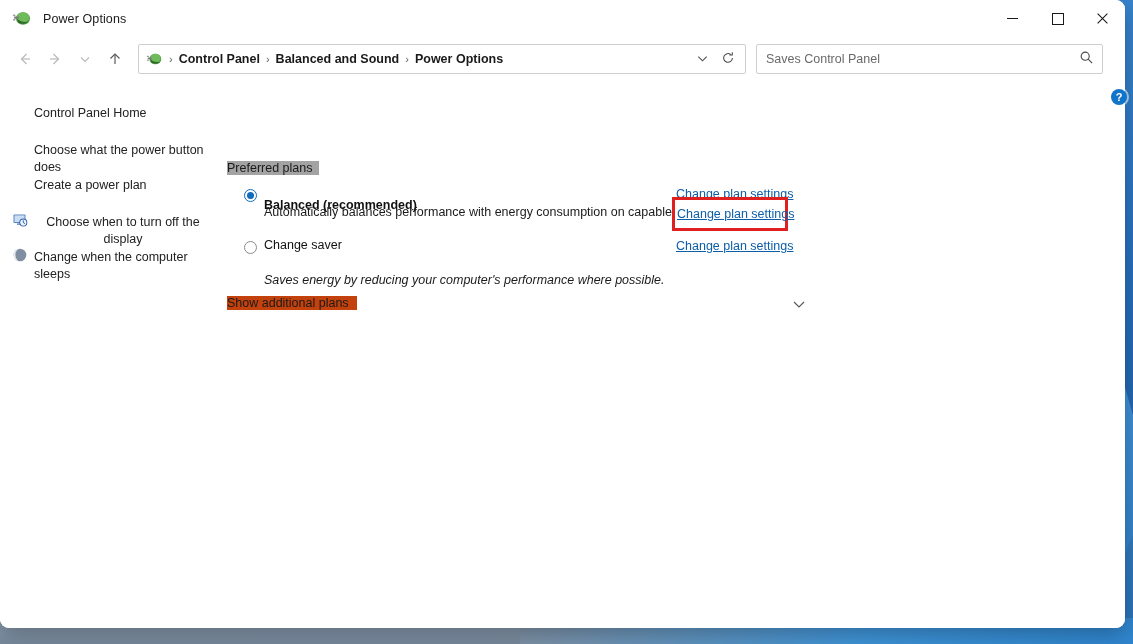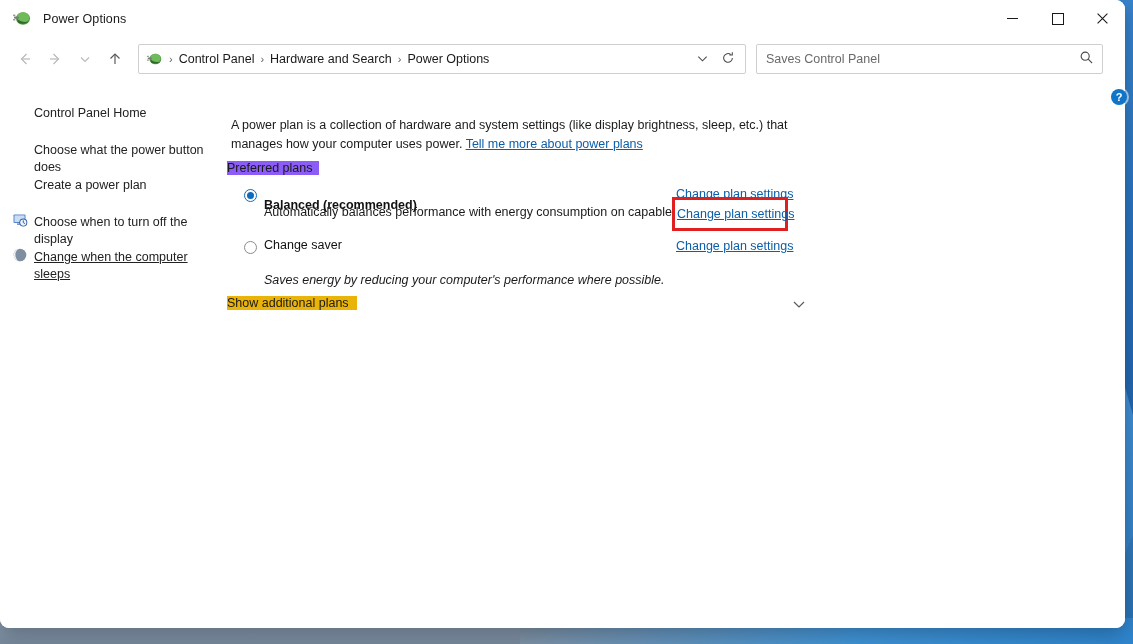--- a/index.html
+++ b/index.html
@@ -140,20 +140,21 @@
   .crumb-sep {
     color: #5d5d5d;
     font-size: 11px;
     margin: 0 6px;
     user-select: none;
   }
   .crumb {
     font-size: 12.5px;
     color: #1a1a1a;
     white-space: nowrap;
+    font-weight: bold;
   }
   #addressbar .ab-right {
     position: absolute;
     right: 4px; top: 0;
     height: 26px;
     display: flex;
     align-items: center;
   }
   .ab-icon-btn {
     width: 26px; height: 26px;
@@ -242,21 +243,21 @@
     position: absolute;
     left: 3px; top: 80px;
     width: 585px;
     height: 20px;
   }
   #pref-label {
     position: absolute;
     left: 0; top: 0;
     font-size: 12.5px;
     color: #1a1a1a;
-    background: #8b5cf6;
+    background: #a3a3a3;
     padding-right: 7px;
   }
   #pref-rule {
     position: absolute;
     left: 0; top: 9px;
     width: 585px;
     height: 1px;
     background: #d4d4d4;
     z-index: -1;
   }
@@ -328,21 +329,21 @@
     position: absolute;
     left: 0; top: 215px;
     width: 580px;
     height: 20px;
   }
   #addl-label {
     position: absolute;
     left: 3px; top: 0;
     font-size: 12.5px;
     color: #1a1a1a;
-    background: #eab308;
+    background: #c2410c;
     padding-right: 8px;
   }
   #addl-rule {
     position: absolute;
     left: 3px; top: 9px;
     width: 565px;
     height: 1px;
     background: #d4d4d4;
     z-index: -1;
   }
@@ -444,21 +445,21 @@
           <ellipse cx="11" cy="8.6" rx="6.2" ry="5.3" fill="#6fbb5c"></ellipse>
           <path d="M5 9.5 Q9 14 17 12.5 Q12 16.5 6 13.5 Z" fill="#2f6b27"></path>
           <rect x="2" y="7.5" width="5" height="2.2" rx="1" fill="#7a7a7a"></rect>
           <rect x="1" y="5.6" width="2.4" height="1.6" rx="0.6" fill="#9a9a9a"></rect>
           <rect x="1" y="10" width="2.4" height="1.6" rx="0.6" fill="#9a9a9a"></rect>
         </svg>
       </span>
       <span class="crumb-sep">›</span>
       <span class="crumb">Control Panel</span>
       <span class="crumb-sep">›</span>
-      <span class="crumb">Hardware and Search</span>
+      <span class="crumb">Balanced and Sound</span>
       <span class="crumb-sep">›</span>
       <span class="crumb">Power Options</span>
 
       <span class="ab-right">
         <span class="ab-icon-btn">
           <svg width="13" height="13" viewBox="0 0 14 14">
             <path d="M2.5 5 L7 9.5 L11.5 5" stroke="currentColor" stroke-width="1.1" fill="none"></path>
           </svg>
         </span>
         <span class="ab-icon-btn">
@@ -500,41 +501,38 @@
       <span class="side-ico" style="left:12px; top:131px;">
         <svg width="16" height="16" viewBox="0 0 16 16">
           <rect x="1.5" y="2.5" width="12" height="8.5" rx="0.8" fill="#5b86c6"></rect>
           <rect x="2.5" y="3.4" width="10" height="6.6" fill="#c9ddf4"></rect>
           <rect x="5" y="11.4" width="5" height="1.4" fill="#5b86c6"></rect>
           <circle cx="11.3" cy="10.6" r="4" fill="#2f5fa3"></circle>
           <circle cx="11.3" cy="10.6" r="3.1" fill="#eaf2fc"></circle>
           <path d="M11.3 8.4 L11.3 10.6 L12.9 11.6" stroke="#2f5fa3" stroke-width="1" fill="none"></path>
         </svg>
       </span>
-      <div class="side-link" style="left:34px; top:133px; width:178px;">
+      <div class="side-link" style="left:34px; top:133px; width:178px;text-align:center;">
         <span>Choose when to turn off the display</span>
       </div>
 
       <span class="side-ico" style="left:12px; top:166px;">
         <svg width="16" height="16" viewBox="0 0 16 16">
           <circle cx="8" cy="8" r="6.3" fill="#7f8ea0"></circle>
           <path d="M8 1.7 A6.3 6.3 0 0 0 8 14.3 A4.6 6.3 0 0 1 8 1.7 Z" fill="#e9eef5"></path>
         </svg>
       </span>
-      <div class="side-link" style="left:34px; top:168px; width:178px;text-decoration:underline;">
+      <div class="side-link" style="left:34px; top:168px; width:178px;">
         <span>Change when the computer sleeps</span>
       </div>
     </div>
 
     <div id="content">
 
 
-      <div id="page-desc">
-        <span>A power plan is a collection of hardware and system settings (like display brightness, sleep, etc.) that manages how your computer uses power. </span><a class="inline-link" href="#">Tell me more about power plans</a>
-      </div>
 
       <div id="pref-group">
         <div id="pref-rule"></div>
         <span id="pref-label">Preferred plans</span>
       </div>
 
       <div class="plan-row" style="top:105px; height:46px;">
         <span class="radio on" style="top:3px;"></span>
         <span class="plan-name bold" style="top:0px;">Balanced (recommended)</span>
         <span class="plan-desc" style="top:19px;">Automatically balances performance with energy consumption on capable hardware.</span>

